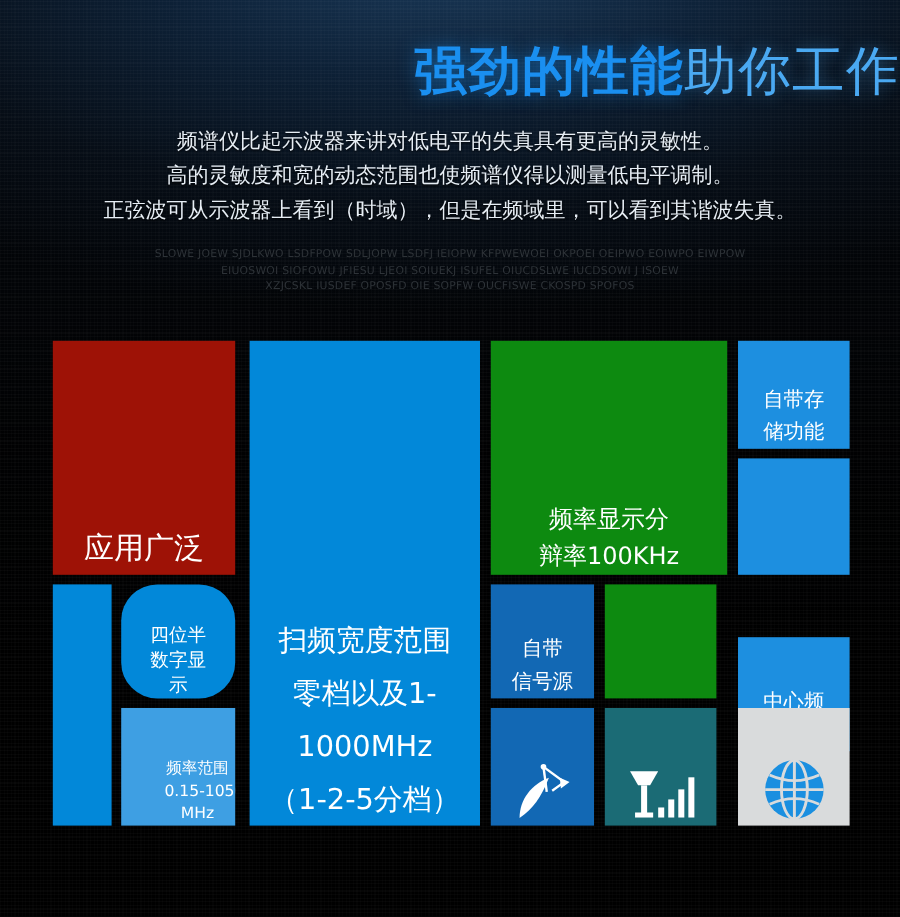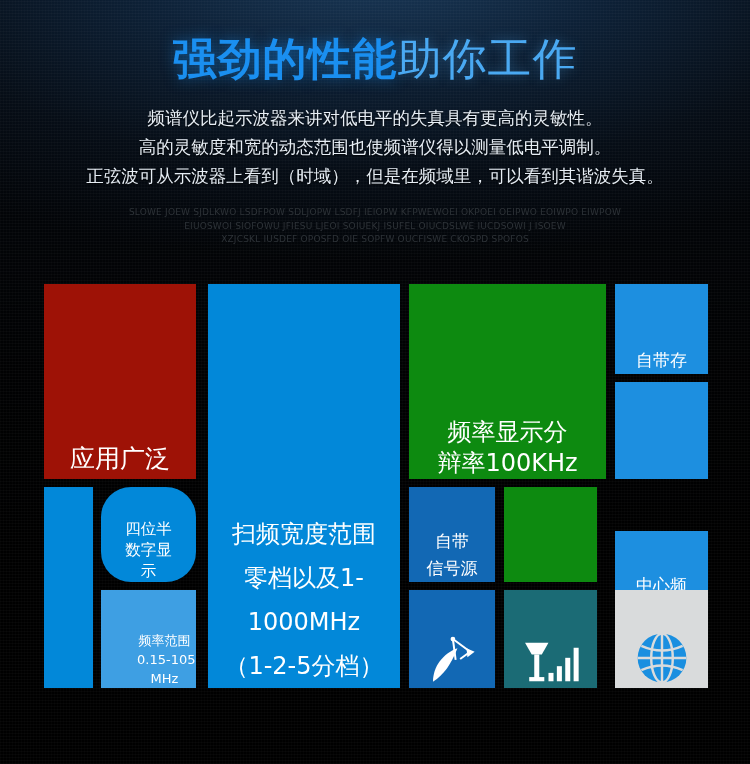--- a/index.html
+++ b/index.html
@@ -32,21 +32,21 @@
   #vignette {
     position: absolute; left:0; right:0; top: 230px; bottom: 0;
     background: linear-gradient(to bottom, rgba(2,4,7,0.0) 0%, rgba(0,0,0,0.75) 28%, #000 60%);
     pointer-events: none;
     z-index: 1;
   }
 
   #headline {
     position: absolute;
     top: 30px; left: 0; width: 750px;
-    text-align: center;
+    text-align: right;
     z-index: 6;
     white-space: nowrap;
   }
   #headline .strong {
     font-size: 44px;
     font-weight: bold;
     color: #1a8ff0;
     letter-spacing: 1px;
     text-shadow: 0 0 14px rgba(26,143,240,0.55);
   }
@@ -111,21 +111,21 @@
   .c-blue   { background: #0288d9; }
   .c-blue2  { background: #1d8fe0; }
   .c-bluelt { background: #3e9fe3; }
   .c-bluedk { background: #1268b4; }
   .c-green  { background: #0d8a10; }
   .c-teal   { background: #1b6b75; }
   .c-gray   { background: #d9dbdc; }
 
   .t-xl .txt { font-size: 24px; line-height: 44px; }
   .t-lg .txt { font-size: 25px; line-height: 41px; }
-  .t-md .txt { font-size: 24px; line-height: 31px; }
+  .t-md .txt { font-size: 20px; line-height: 31px; }
   .t-sm .txt { font-size: 15.5px; line-height: 21px; }
 
   .icon-svg { display: block; }
 </style>
 </head>
 <body>
 
 <div id="page">
 
   <div id="vignette"></div>
@@ -141,21 +141,21 @@
   </div>
 
   <div id="filler">
     <span class="line">SLOWE JOEW SJDLKWO LSDFPOW SDLJOPW LSDFJ IEIOPW KFPWEWOEI OKPOEI OEIPWO EOIWPO EIWPOW</span>
     <span class="line">EIUOSWOI SIOFOWU JFIESU LJEOI SOIUEKJ ISUFEL OIUCDSLWE IUCDSOWI J ISOEW</span>
     <span class="line">XZJCSKL IUSDEF OPOSFD OIE SOPFW OUCFISWE CKOSPD  SPOFOS</span>
   </div>
 
   <div id="board">
 
-    <div class="tile c-red t-lg" style="left:0px; top:0px; width:152px; height:195px;">
+    <div class="tile c-red t-lg" style="left:0px; top:0px; width:152px; height:195px;font-family:Liberation Mono, monospace;">
       <span class="txt">
         <span class="l">应用广泛</span>
       </span>
     </div>
 
     <div class="tile c-blue" style="left:0px; top:203px; width:49px; height:201px;">
       <span class="txt"></span>
     </div>
 
     <div class="tile c-blue t-sm" style="left:57px; top:203px; width:95px; height:95px;border-radius:30px;">
@@ -186,20 +186,21 @@
     <div class="tile c-green t-md" style="left:365px; top:0px; width:197px; height:195px;">
       <span class="txt">
         <span class="l">频率显示分</span>
         <span class="l">辩率100KHz</span>
       </span>
     </div>
 
     <div class="tile c-blue2 t-sm" style="left:571px; top:0px; width:93px; height:90px;">
       <span class="txt" style="font-size:17px; line-height:27px;">
         <span class="l">自带存</span>
+        <span class="l">储功能</span>
       </span>
     </div>
 
     <div class="tile c-blue2" style="left:571px; top:98px; width:93px; height:97px;">
       <span class="txt"></span>
     </div>
 
     <div class="tile c-bluedk t-sm" style="left:365px; top:203px; width:86px; height:95px;">
       <span class="txt" style="font-size:17px; line-height:27px;">
         <span class="l">自带</span>

